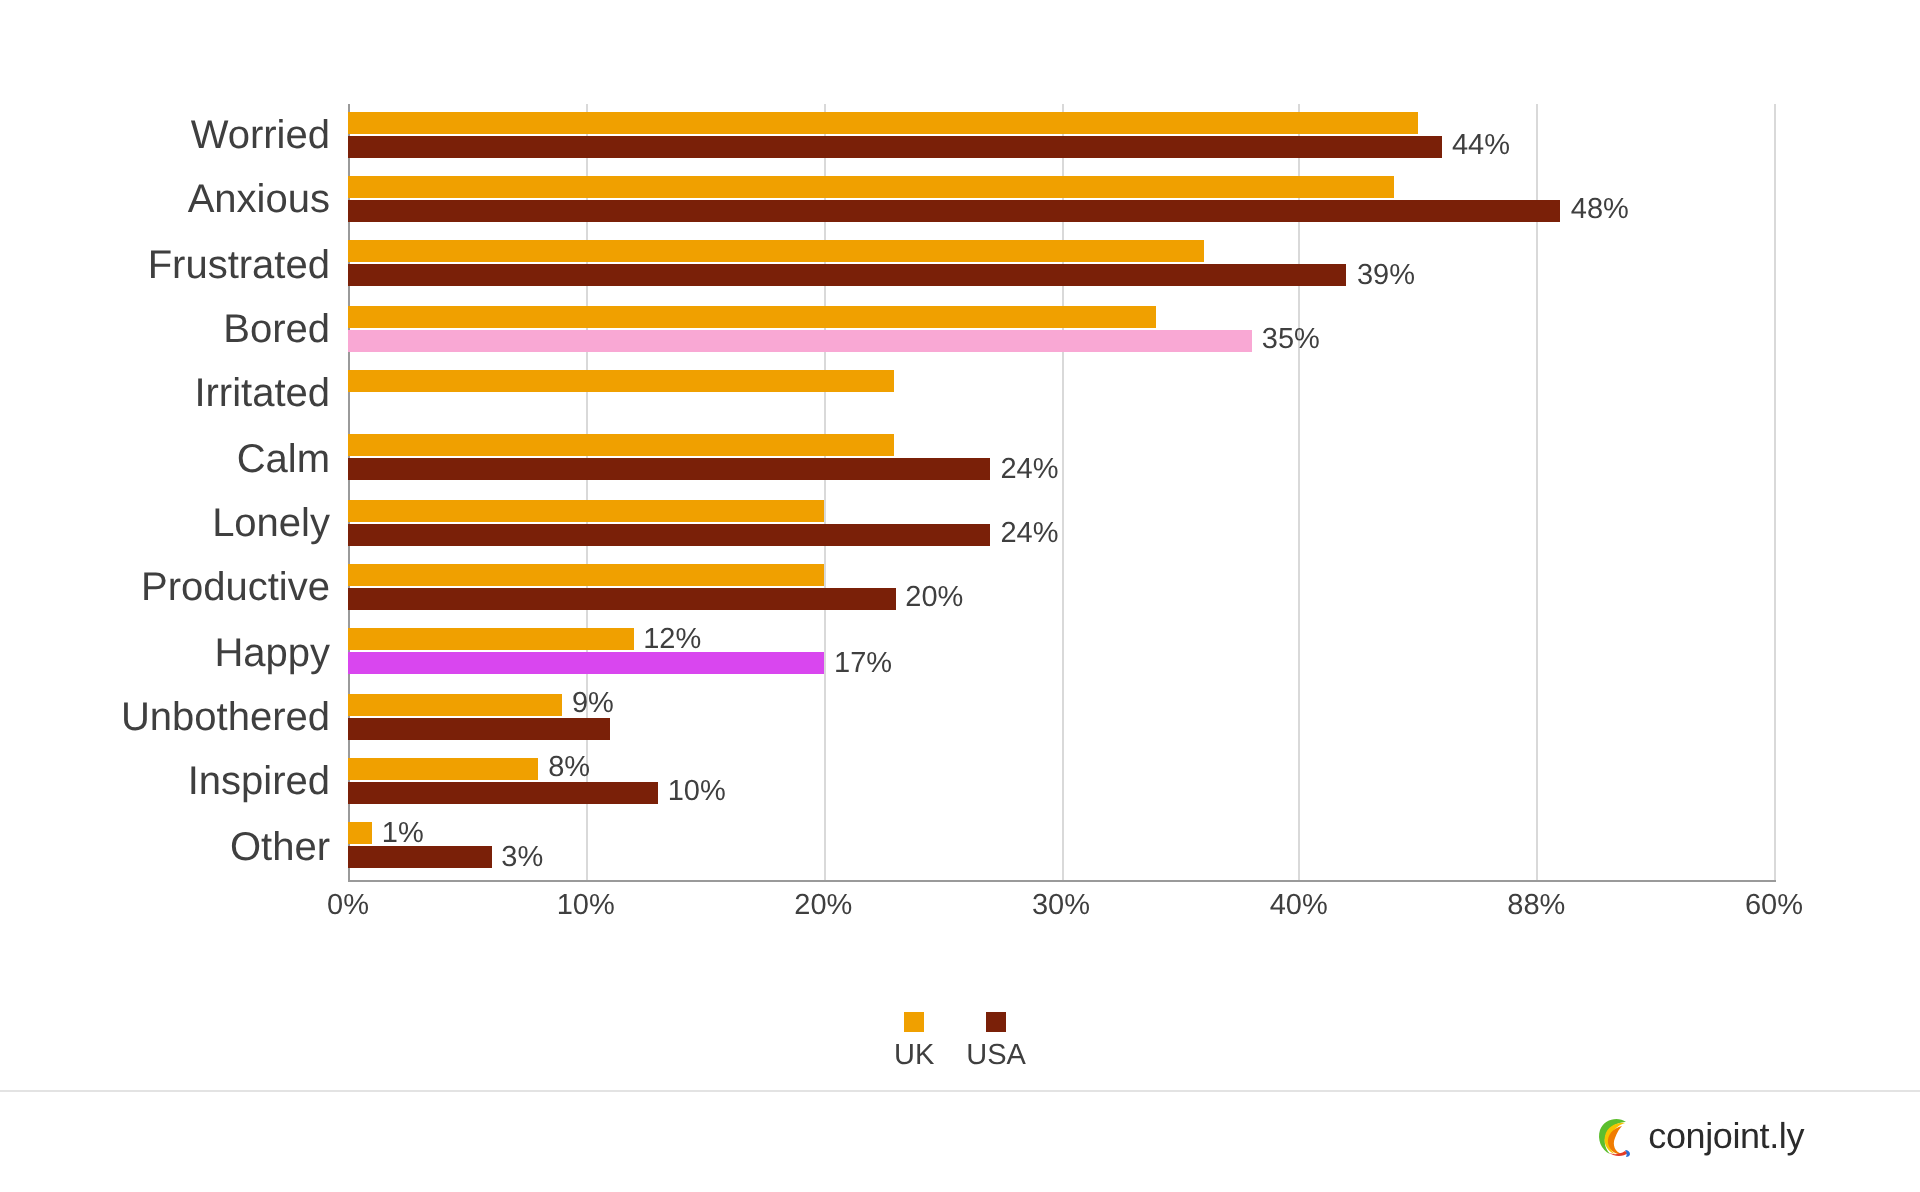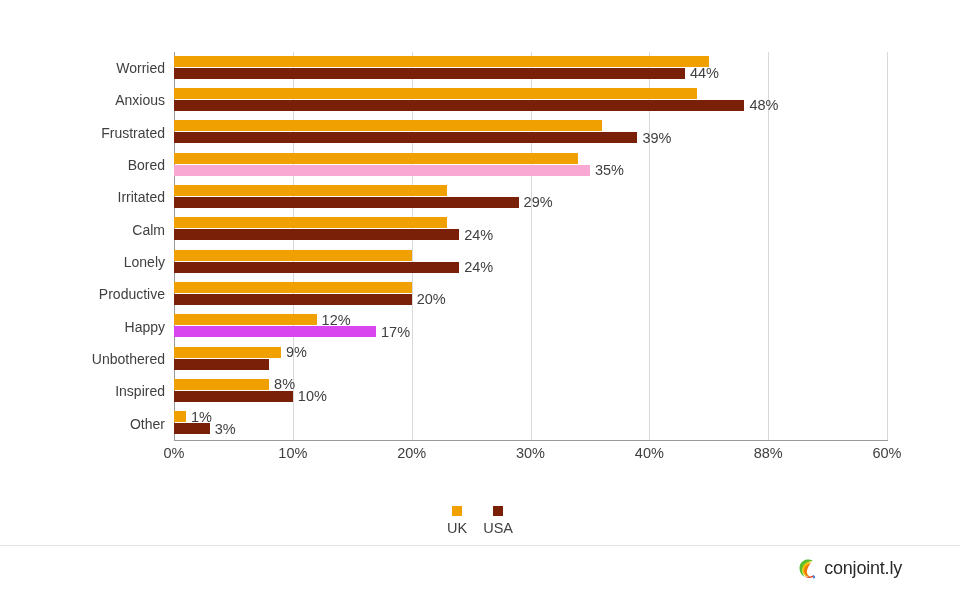--- a/index.html
+++ b/index.html
@@ -63,32 +63,32 @@
     height: 32.33px;
   }
 
   .cat-label {
     position: absolute;
     right: 100%;
     margin-right: 9px;
     top: 50%;
     transform: translateY(-50%);
     white-space: nowrap;
-    font-size: 14px;
+    font-size: 20px;
     color: #3f3f3f;
     line-height: 1;
   }
 
   .bar {
     position: absolute;
     height: 11px;
     left: 0;
   }
   .bar.uk   { top: 3.5px;  background: #F0A000; }
-  .bar.usa  { top: 15.5px; background: #7A2008; }
+  .bar.usa  { top: 15.5px; background: #7A2008; padding-left: 36px; }
 
   .bar-value {
     position: absolute;
     top: 50%;
     transform: translateY(-50%);
     left: 100%;
     margin-left: 5px;
     font-size: 14.5px;
     color: #3f3f3f;
     white-space: nowrap;
@@ -197,23 +197,20 @@
         <div class="cat-row" style="top: 97px; height: 32.3333px;">
           <div class="cat-label">Bored</div>
           <div class="bar uk" style="width: 404.033px; background: rgb(240, 160, 0);"></div>
           <div class="bar usa" style="width: 415.917px; background: #f9a8d4;">
             <span class="bar-value">35%</span>
           </div>
         </div>
         <div class="cat-row" style="top: 129.333px; height: 32.3333px;">
           <div class="cat-label">Irritated</div>
           <div class="bar uk" style="width: 273.317px; background: rgb(240, 160, 0);"></div>
-          <div class="bar usa" style="width: 344.617px; background: rgb(122, 32, 8);">
-            <span class="bar-value">29%</span>
-          </div>
         </div>
         <div class="cat-row" style="top: 161.667px; height: 32.3333px;">
           <div class="cat-label">Calm</div>
           <div class="bar uk" style="width: 273.317px; background: rgb(240, 160, 0);"></div>
           <div class="bar usa" style="width: 285.2px; background: rgb(122, 32, 8);">
             <span class="bar-value">24%</span>
           </div>
         </div>
         <div class="cat-row" style="top: 194px; height: 32.3333px;">
           <div class="cat-label">Lonely</div>

